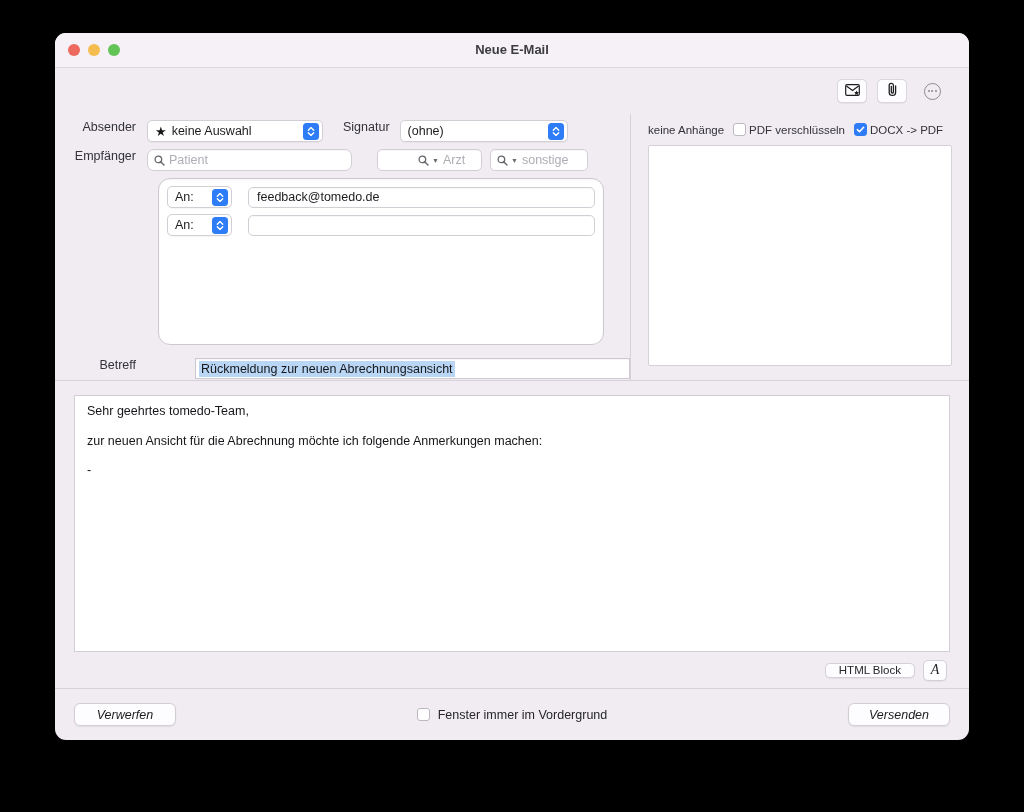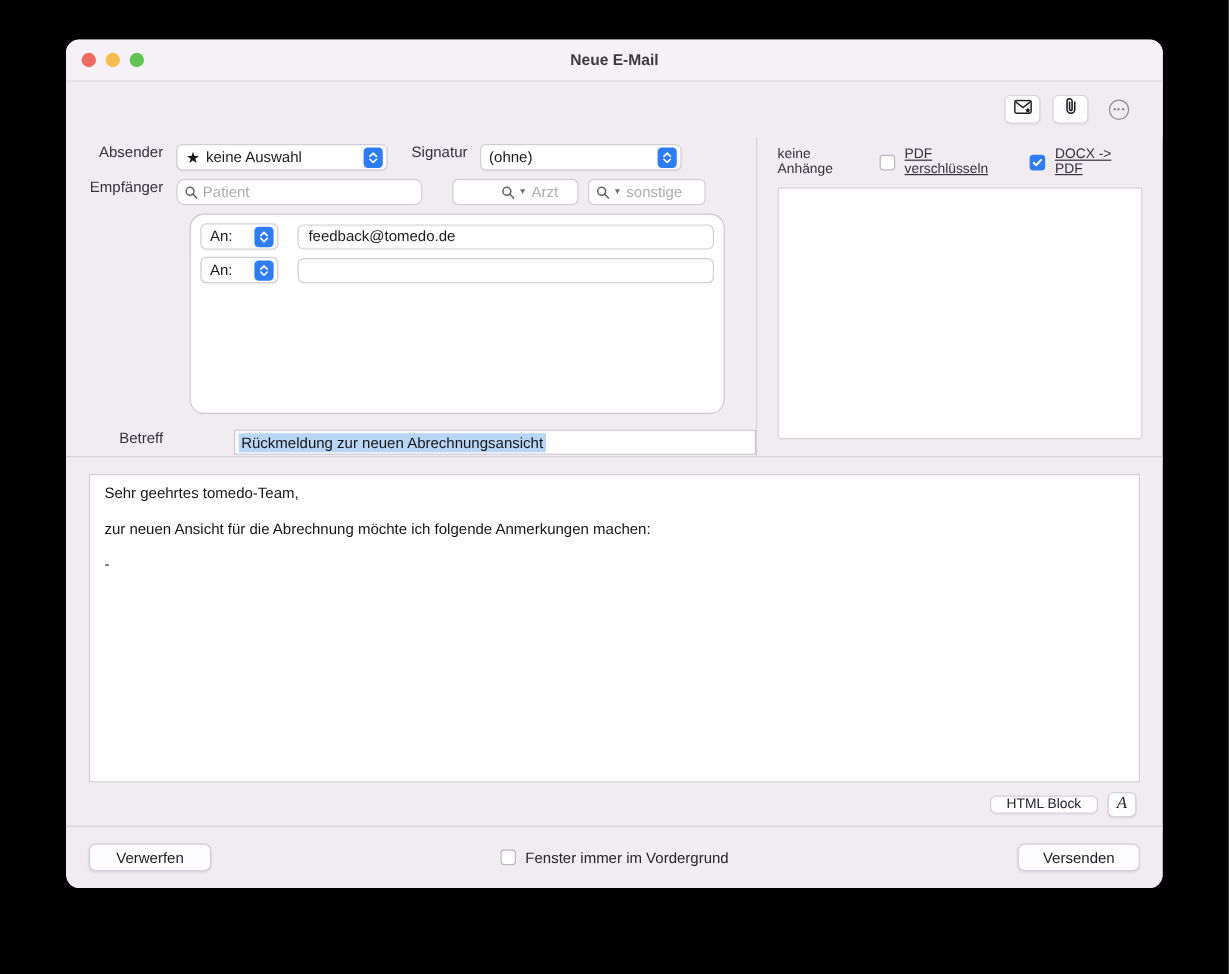--- a/index.html
+++ b/index.html
@@ -246,21 +246,21 @@
     width: 13px; height: 13px;
     border-radius: 3px;
     border: 1px solid #bdb8c0;
     background: #ffffff;
     flex: 0 0 auto;
     display: flex;
     align-items: center;
     justify-content: center;
   }
   .chk.on { background: #2f7df6; border-color: #2f7df6; }
-  .chk-lbl-group { display: flex; align-items: center; gap: 8px; text-decoration: underline; }
+  .chk-lbl-group { display: flex; align-items: center; gap: 3px; }
   .att-drop {
     flex: 1;
     background: #ffffff;
     border: 1px solid #d6d1d8;
     border-radius: 2px;
   }
 
   
   .bodywrap {
     flex: 1;
@@ -334,20 +334,21 @@
     border: 1px solid #d3ced5;
     border-radius: 6px;
     height: 23px;
     width: 102px;
     display: flex;
     align-items: center;
     justify-content: center;
     font-size: 12.5px;
     color: #1c1c1f;
     box-shadow: 0 1px 1.5px rgba(0,0,0,0.07);
+    font-style: italic;
   }
   .fcenter {
     position: absolute;
     left: 0; right: 0;
     display: flex;
     align-items: center;
     justify-content: center;
     gap: 8px;
     pointer-events: none;
   }

